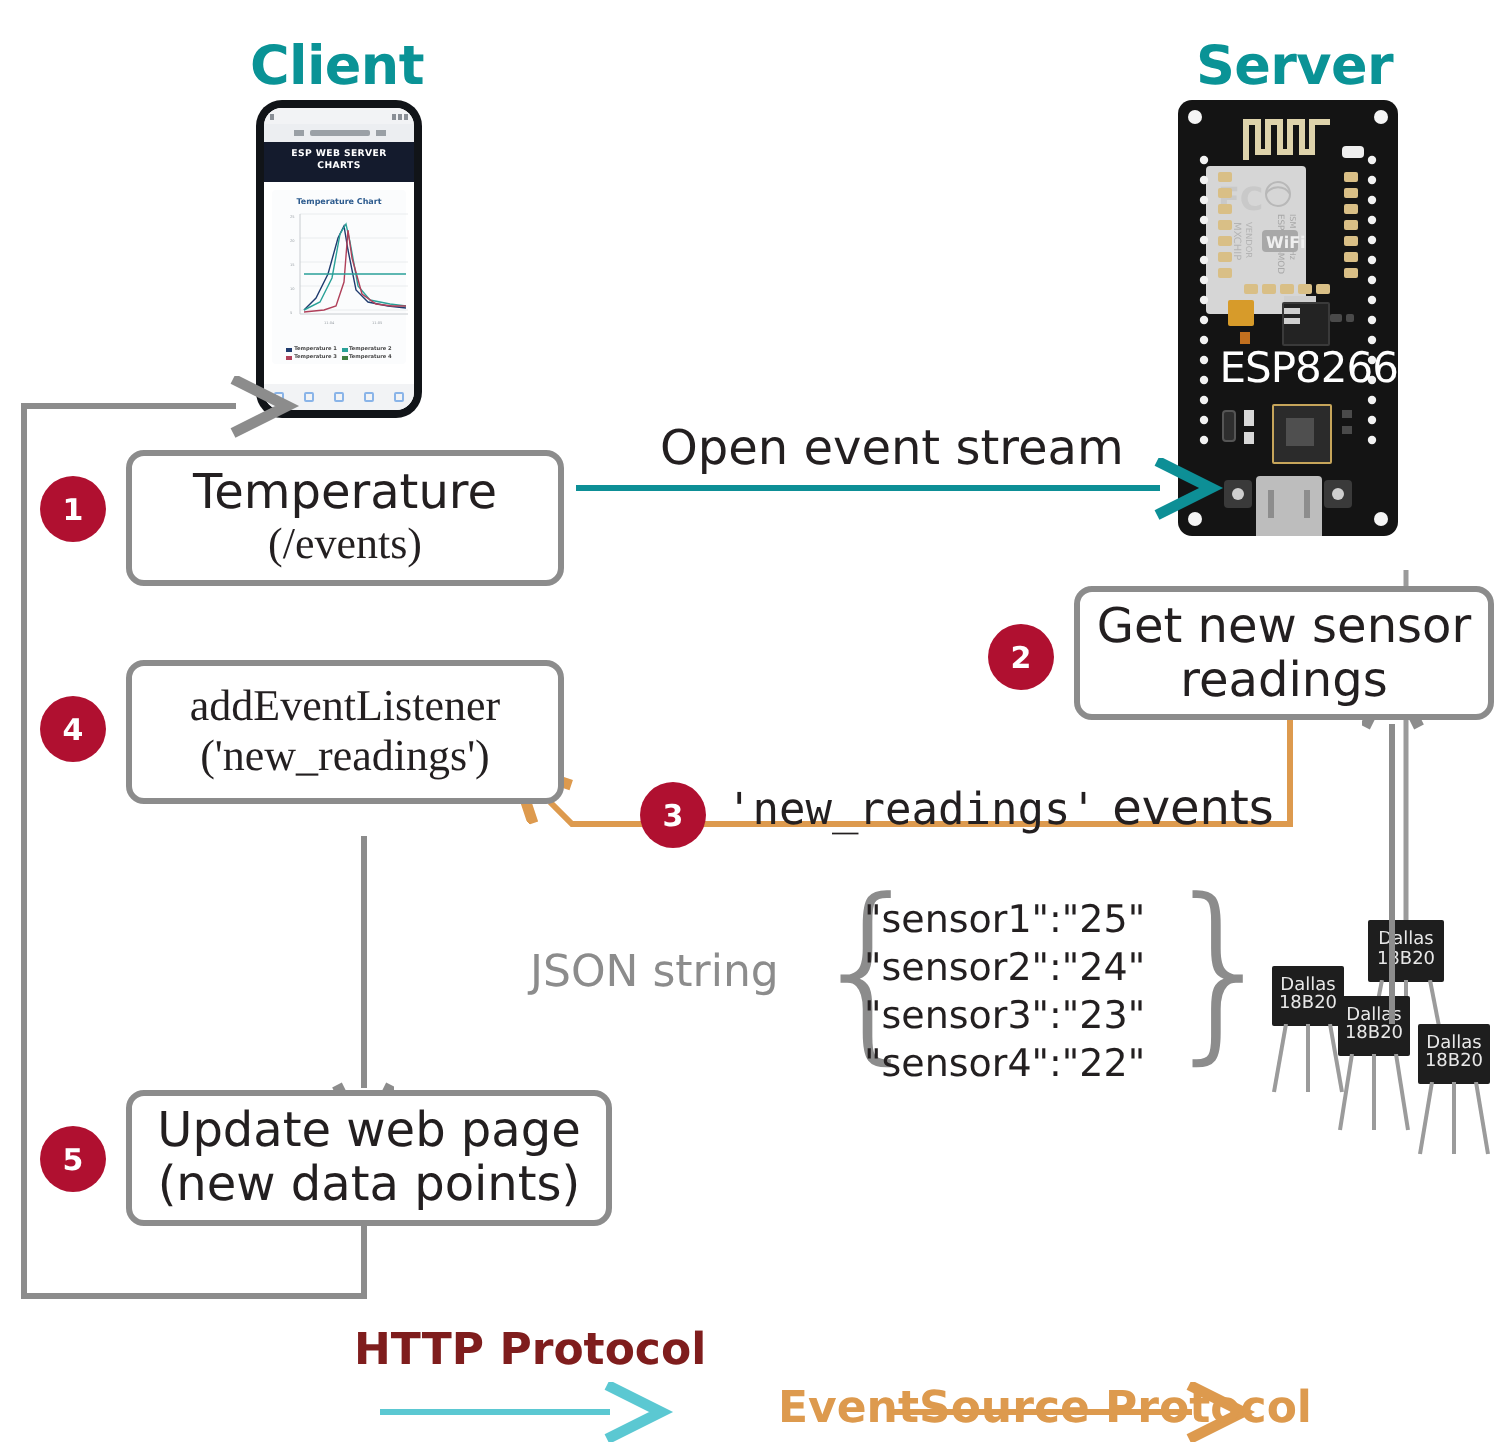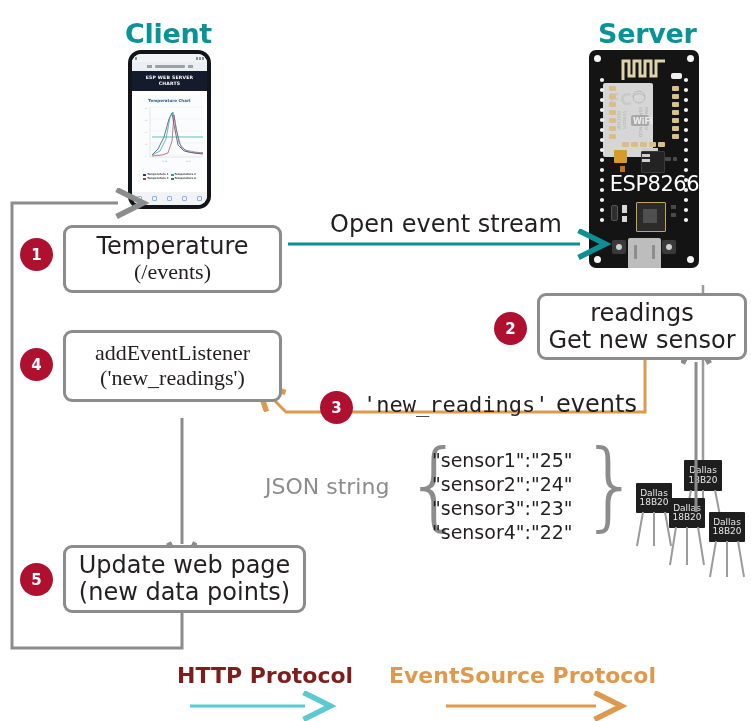--- a/index.html
+++ b/index.html
@@ -375,22 +375,22 @@
 </svg>
 
 <div class="abs badge" style="left:20px;top:238px;">1</div>
 <div class="abs fbox" style="left:63px;top:225px;width:219px;height:68px;">
   <span class="ln sans">Temperature</span>
   <span class="ln mono">(/events)</span>
 </div>
 
 <div class="abs badge" style="left:494px;top:312px;">2</div>
 <div class="abs fbox" style="left:537px;top:293px;width:210px;height:67px;">
+  <span class="ln sans">Get new sensor</span>
   <span class="ln sans">readings</span>
-  <span class="ln sans">Get new sensor</span>
 </div>
 
 <div class="abs badge" style="left:320px;top:391px;">3</div>
 <div class="abs lbl" style="left:363px;top:390px;">
   <span class="lbl-mono">'new_readings'</span><span class="lbl-sans"> events</span>
 </div>
 
 <div class="abs badge" style="left:20px;top:348px;">4</div>
 <div class="abs fbox" style="left:63px;top:330px;width:219px;height:72px;">
   <span class="ln mono">addEventListener</span>
@@ -409,13 +409,13 @@
 <div class="abs brace" style="left:404px;top:437px;font-size:96px;">{</div>
 <div class="abs brace" style="left:580px;top:437px;font-size:96px;">}</div>
 <div class="abs" style="left:432px;top:448px;">
   <div class="json-line">"sensor1":"25"</div>
   <div class="json-line">"sensor2":"24"</div>
   <div class="json-line">"sensor3":"23"</div>
   <div class="json-line">"sensor4":"22"</div>
 </div>
 
 <div class="abs legend-text legend-http" style="left:177px;top:663px;">HTTP Protocol</div>
-<div class="abs legend-text legend-es" style="left:389px;top:663px;">EventSource Protocol</div>
+<div class="abs legend-text legend-es" style="left:389px;top:692px;">EventSource Protocol</div>
 
 </body></html>

